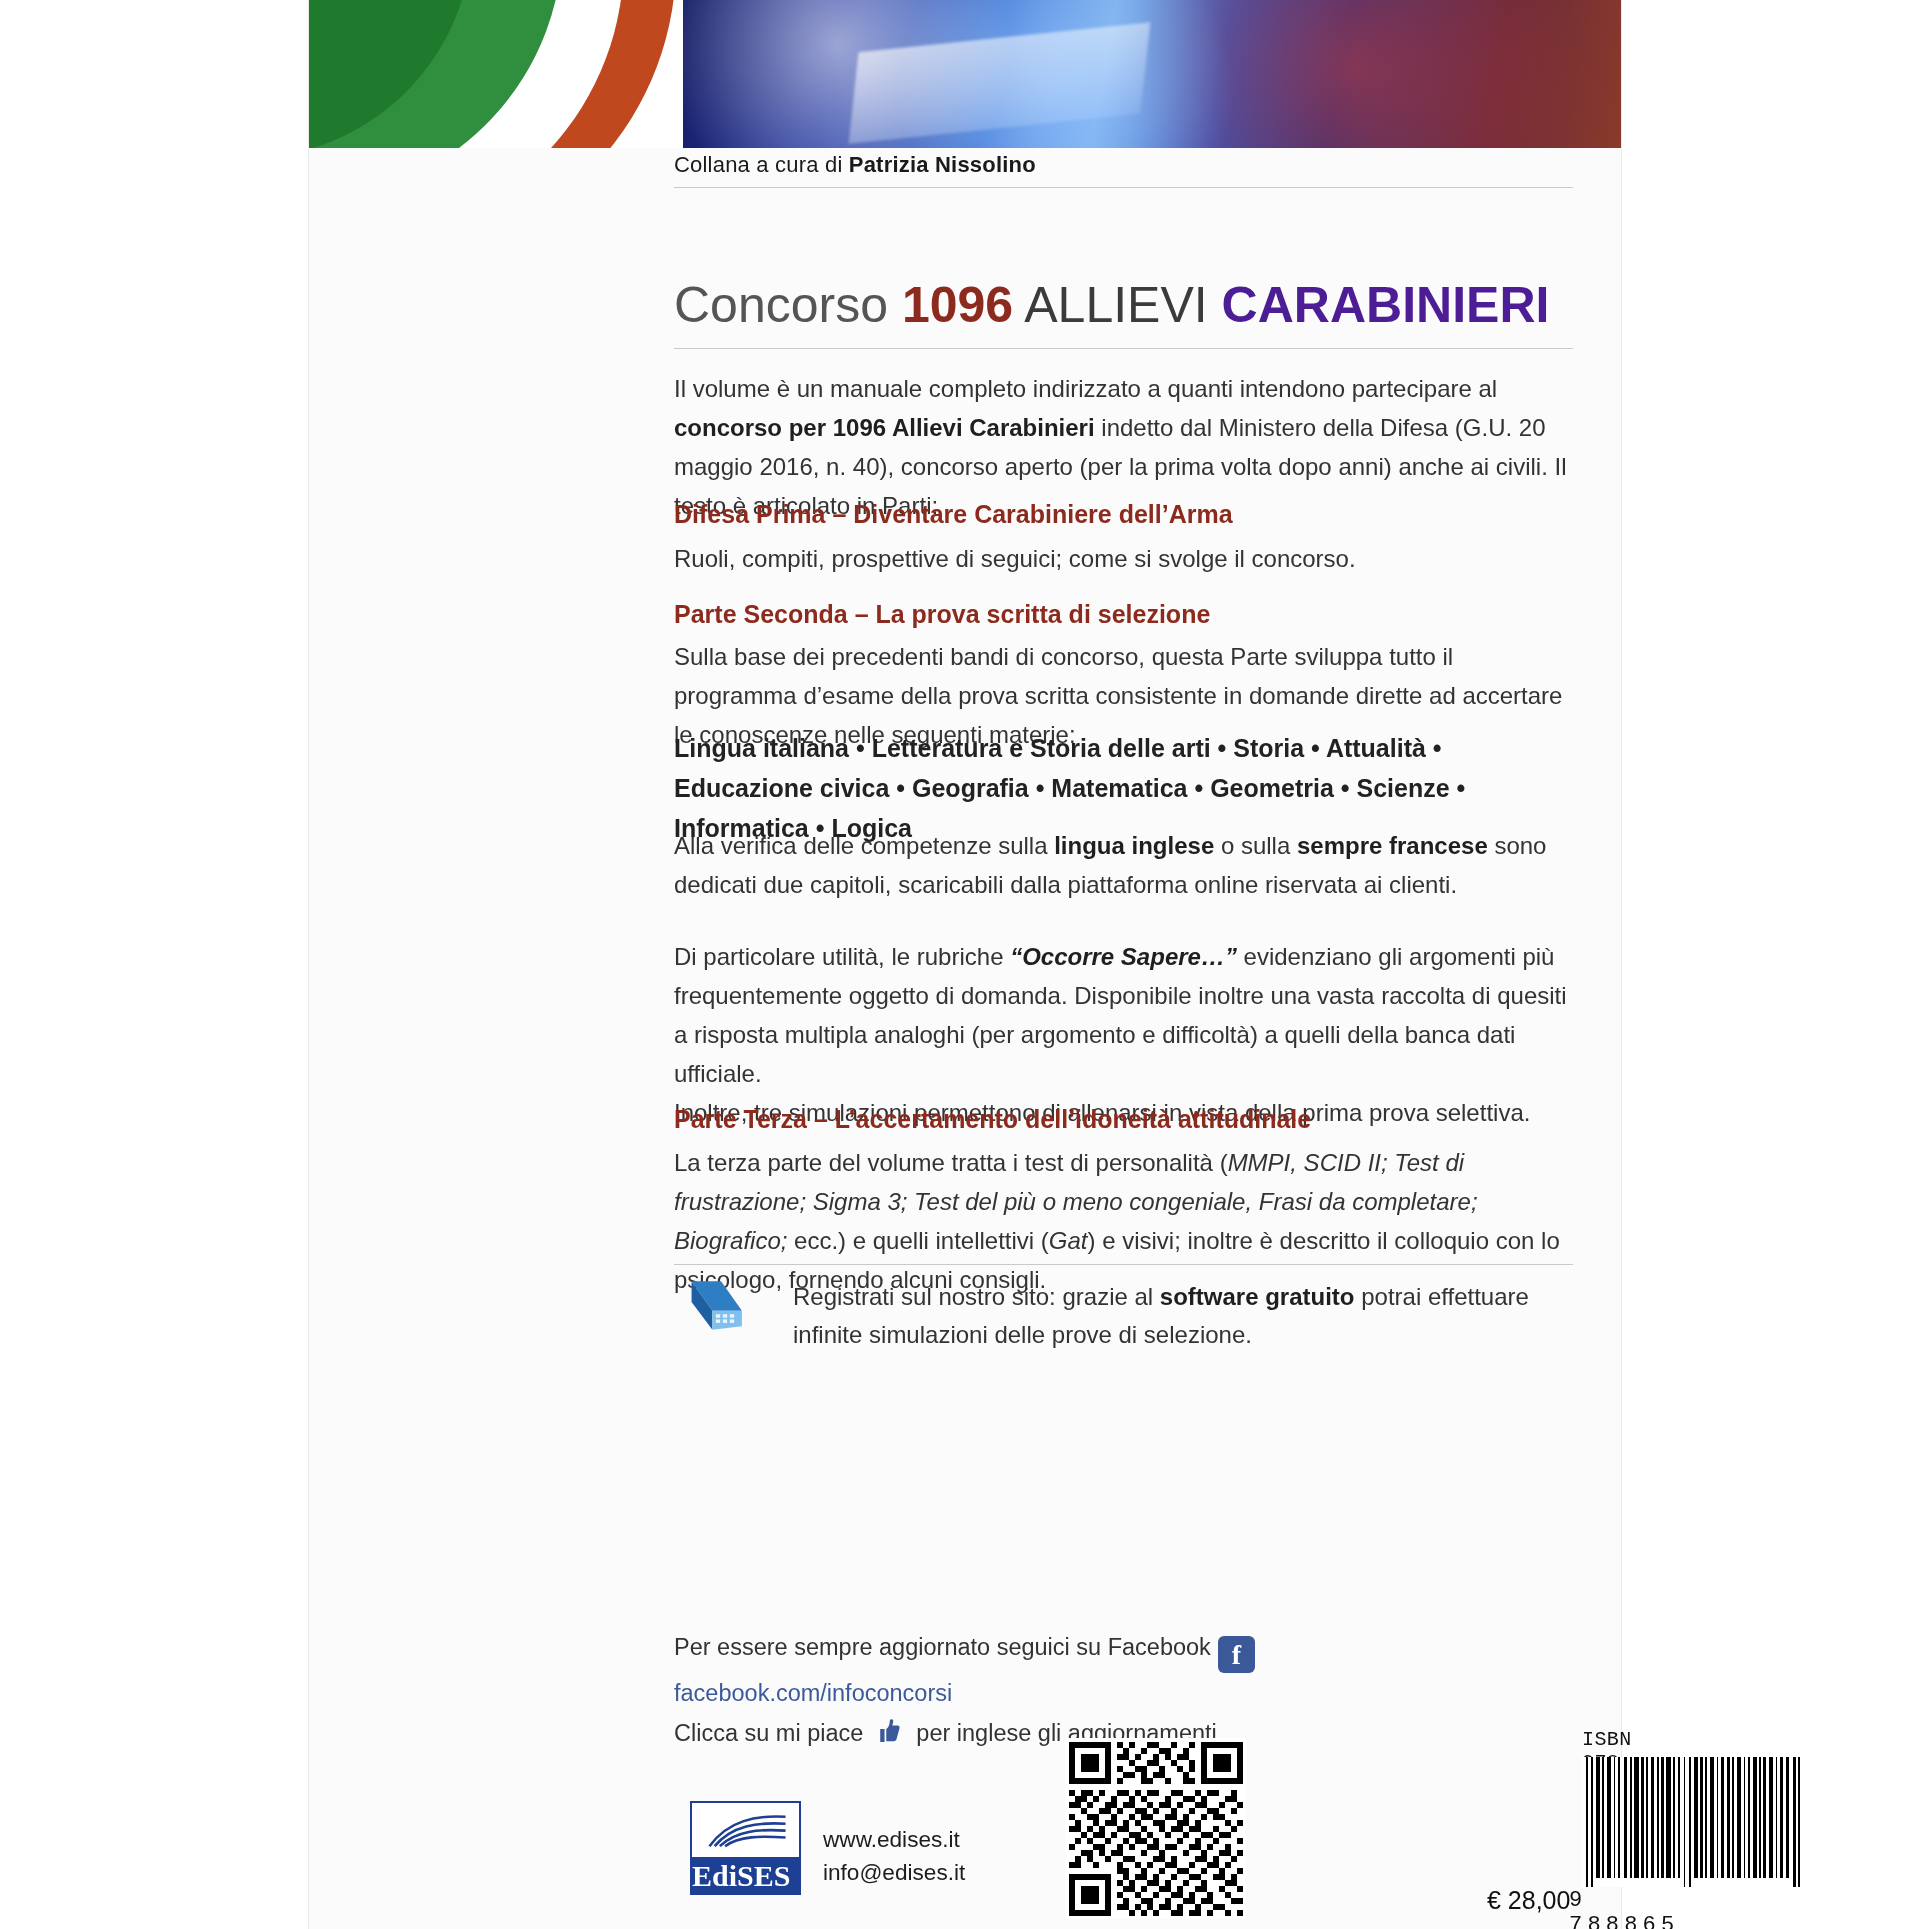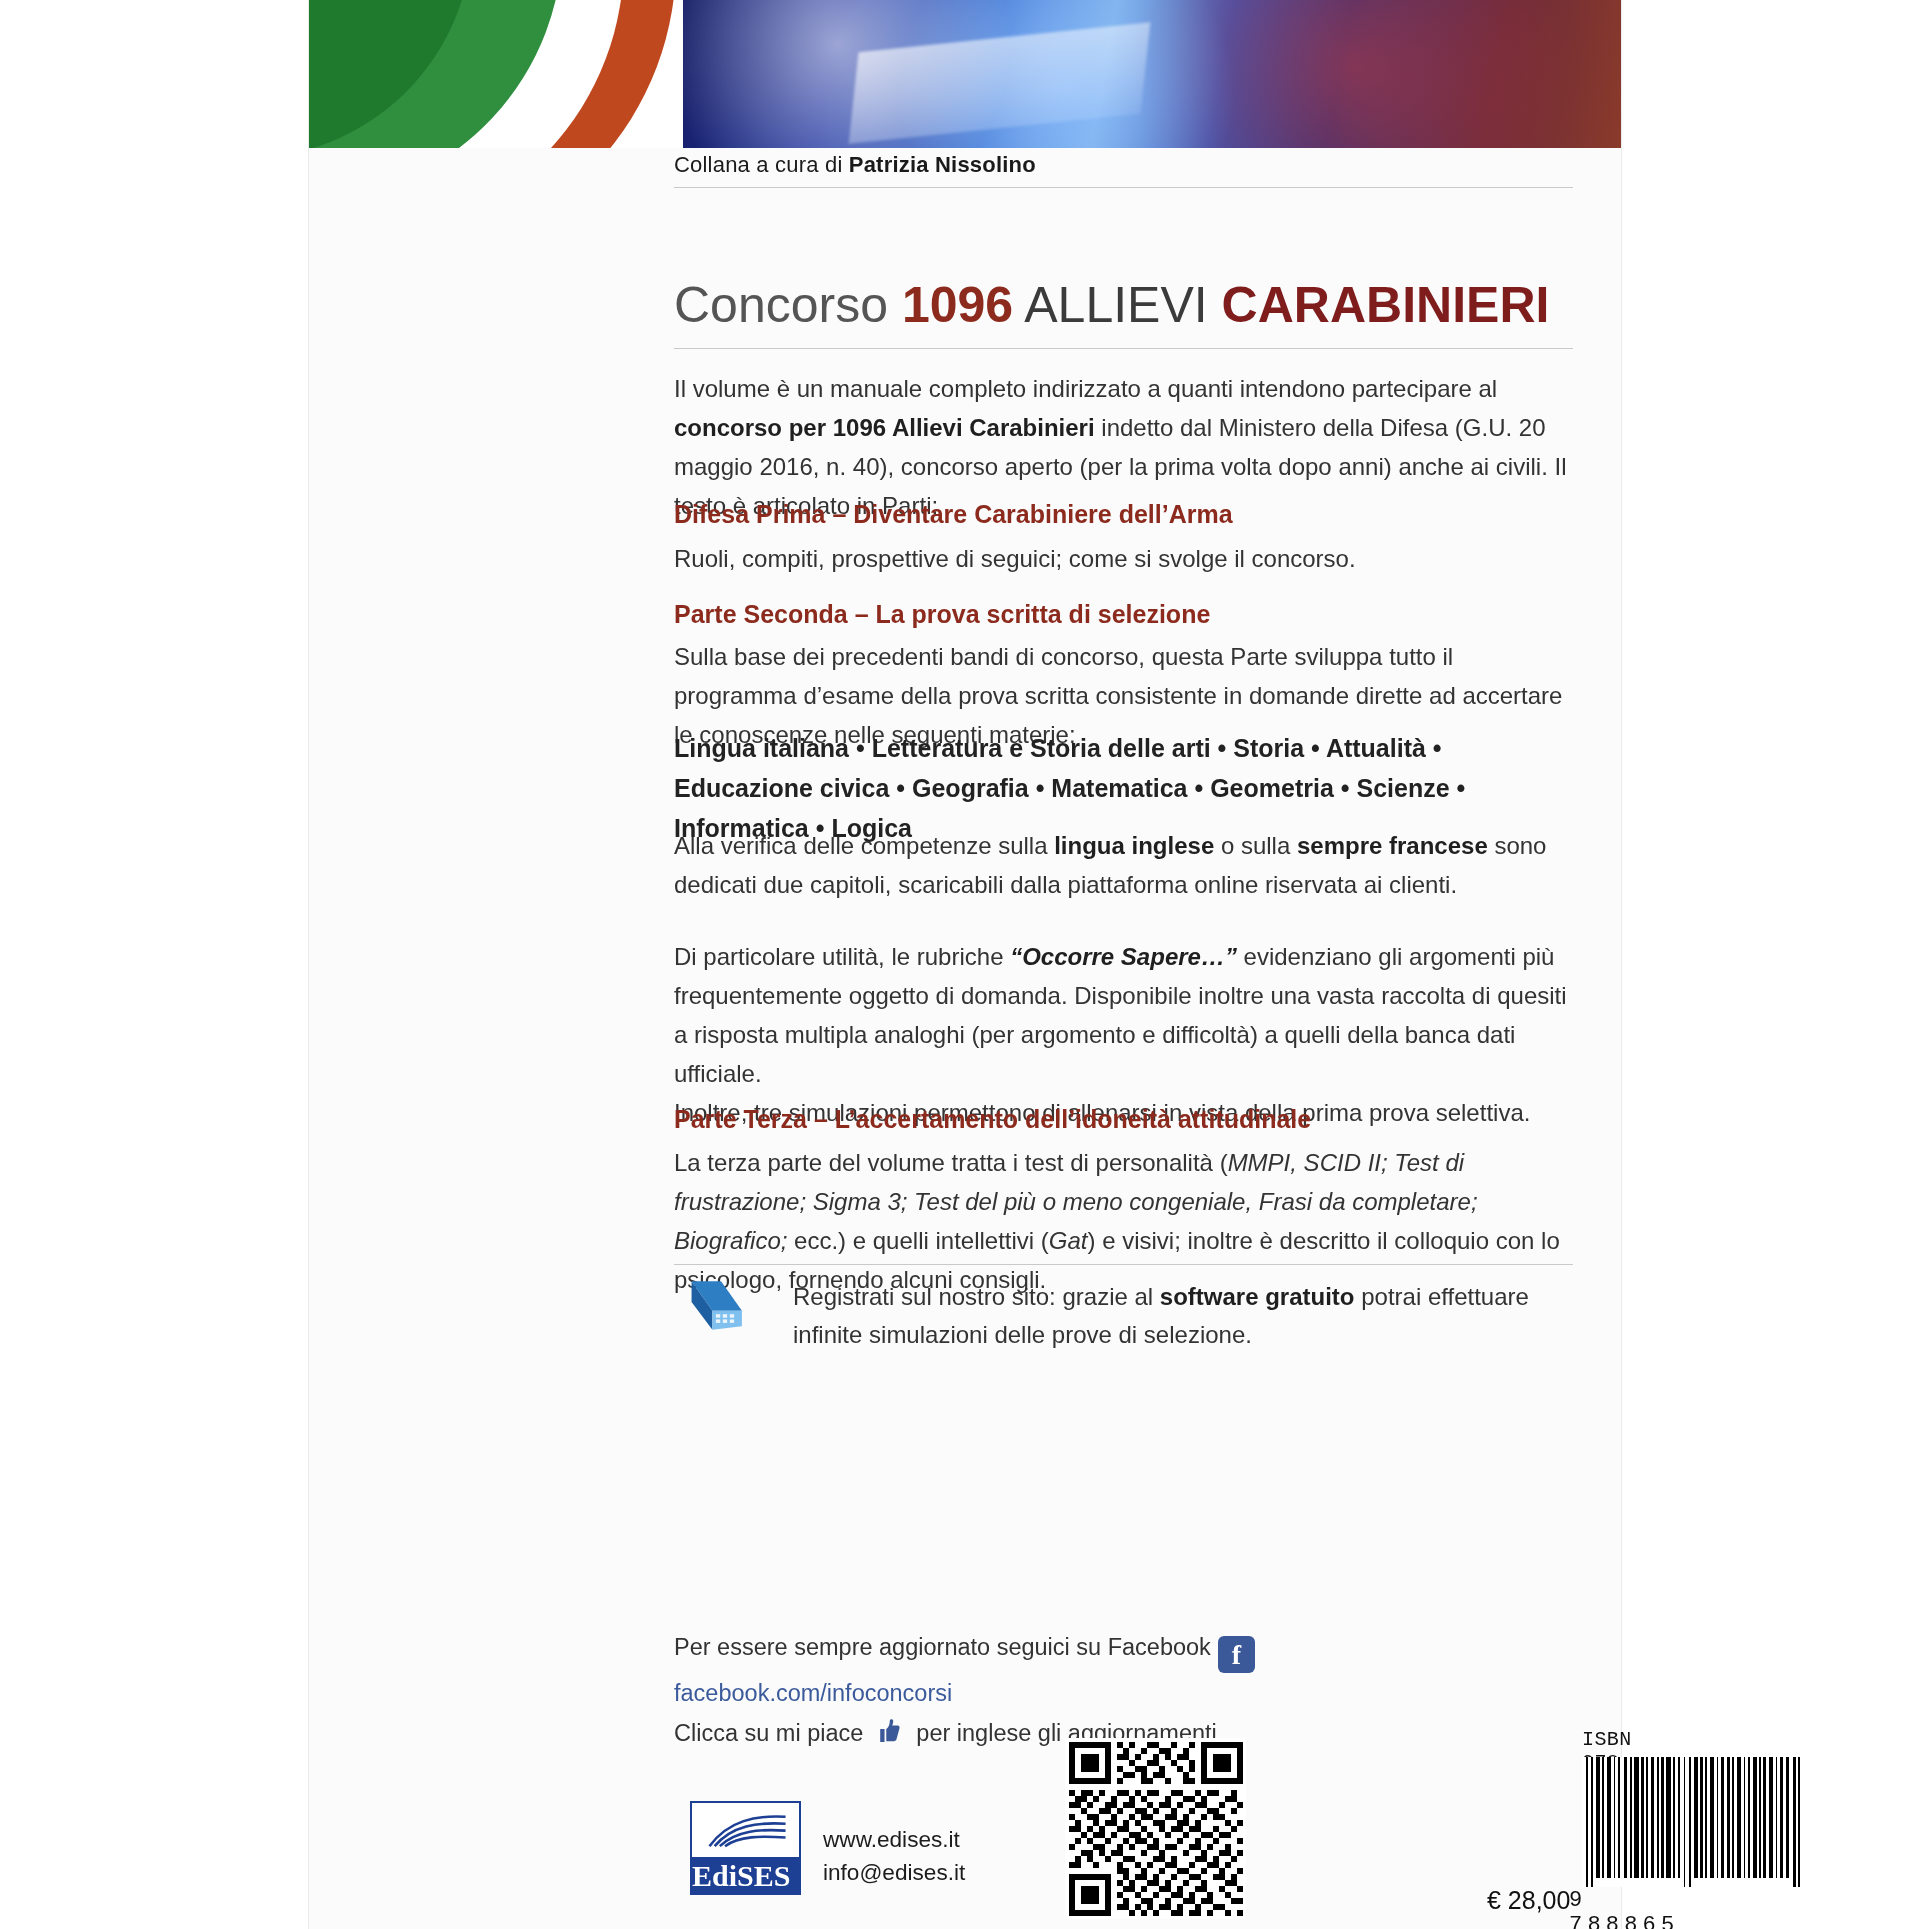--- a/index.html
+++ b/index.html
@@ -115,21 +115,21 @@
     position: absolute;
     left: 365px;
     top: 276px;
     font-size: 50px;
     color: #3b3b3b;
     white-space: nowrap;
   }
   .title .t-light { font-weight: 300; color: #555; }
   .title .t-num { font-weight: 700; color: #8c2b1d; }
   .title .t-mid { font-weight: 400; color: #3b3b3b; }
-  .title .t-bold { font-weight: 700; color: #7f1d1d; }
+  .title .t-bold { font-weight: 700; color: #4c1d95; }
 
   
   .body-text {
     position: absolute;
     left: 365px;
     width: 899px;
     font-size: 24px;
     line-height: 39px;
     color: #333333;
   }

